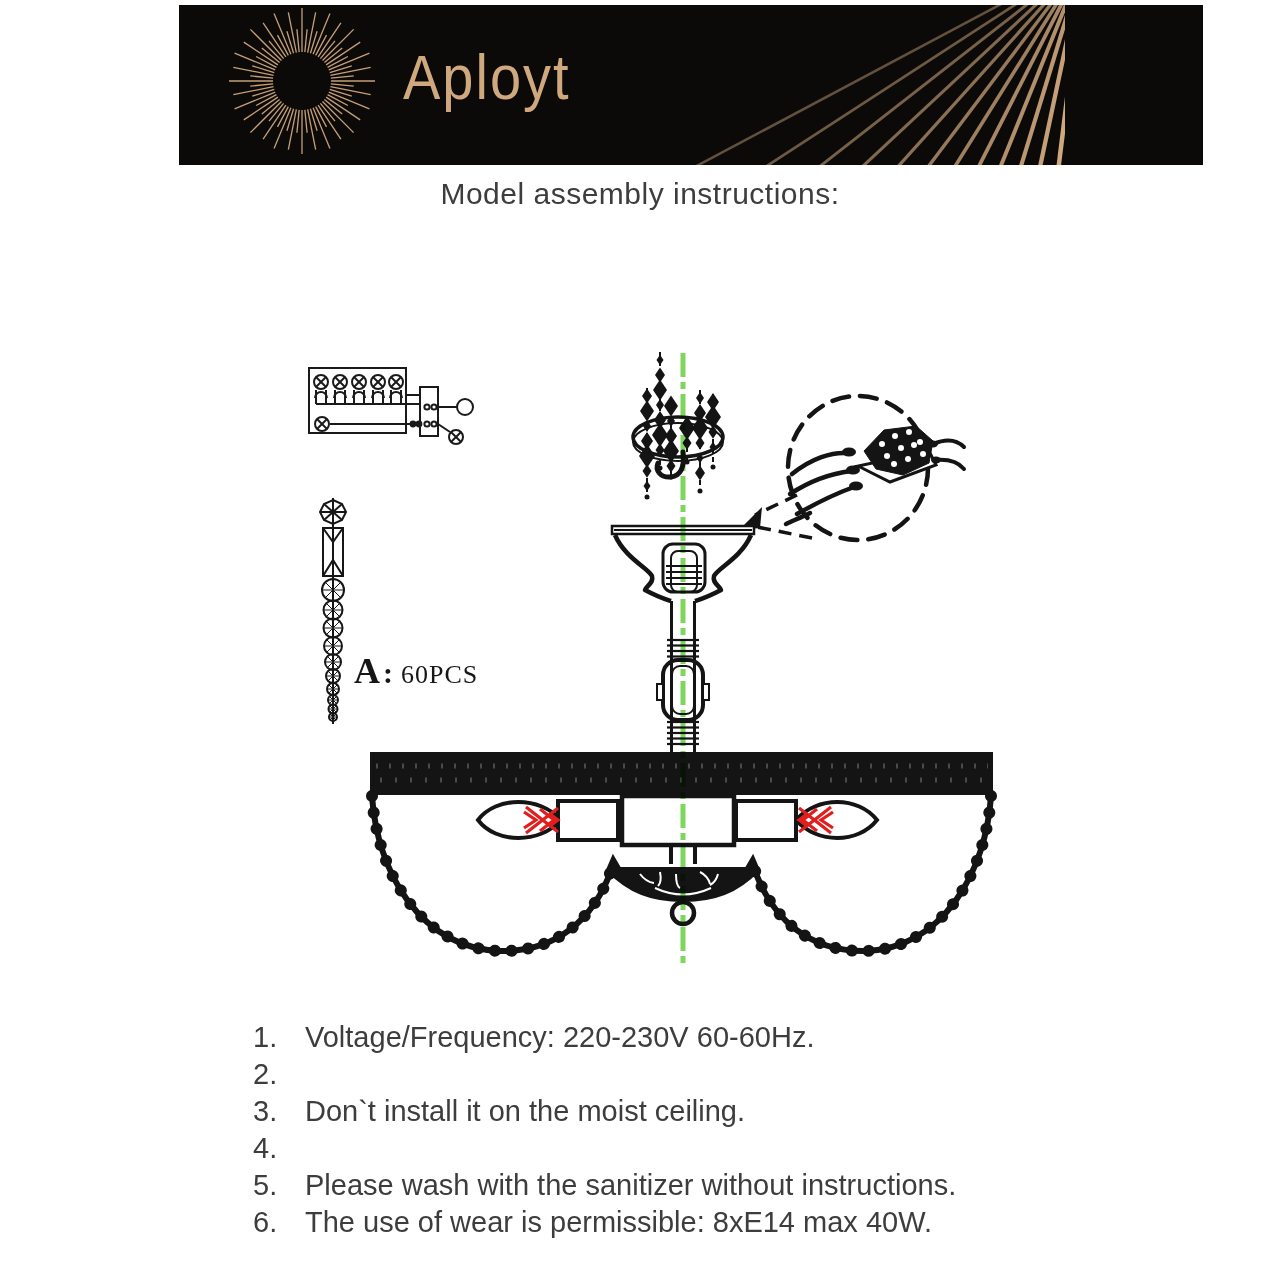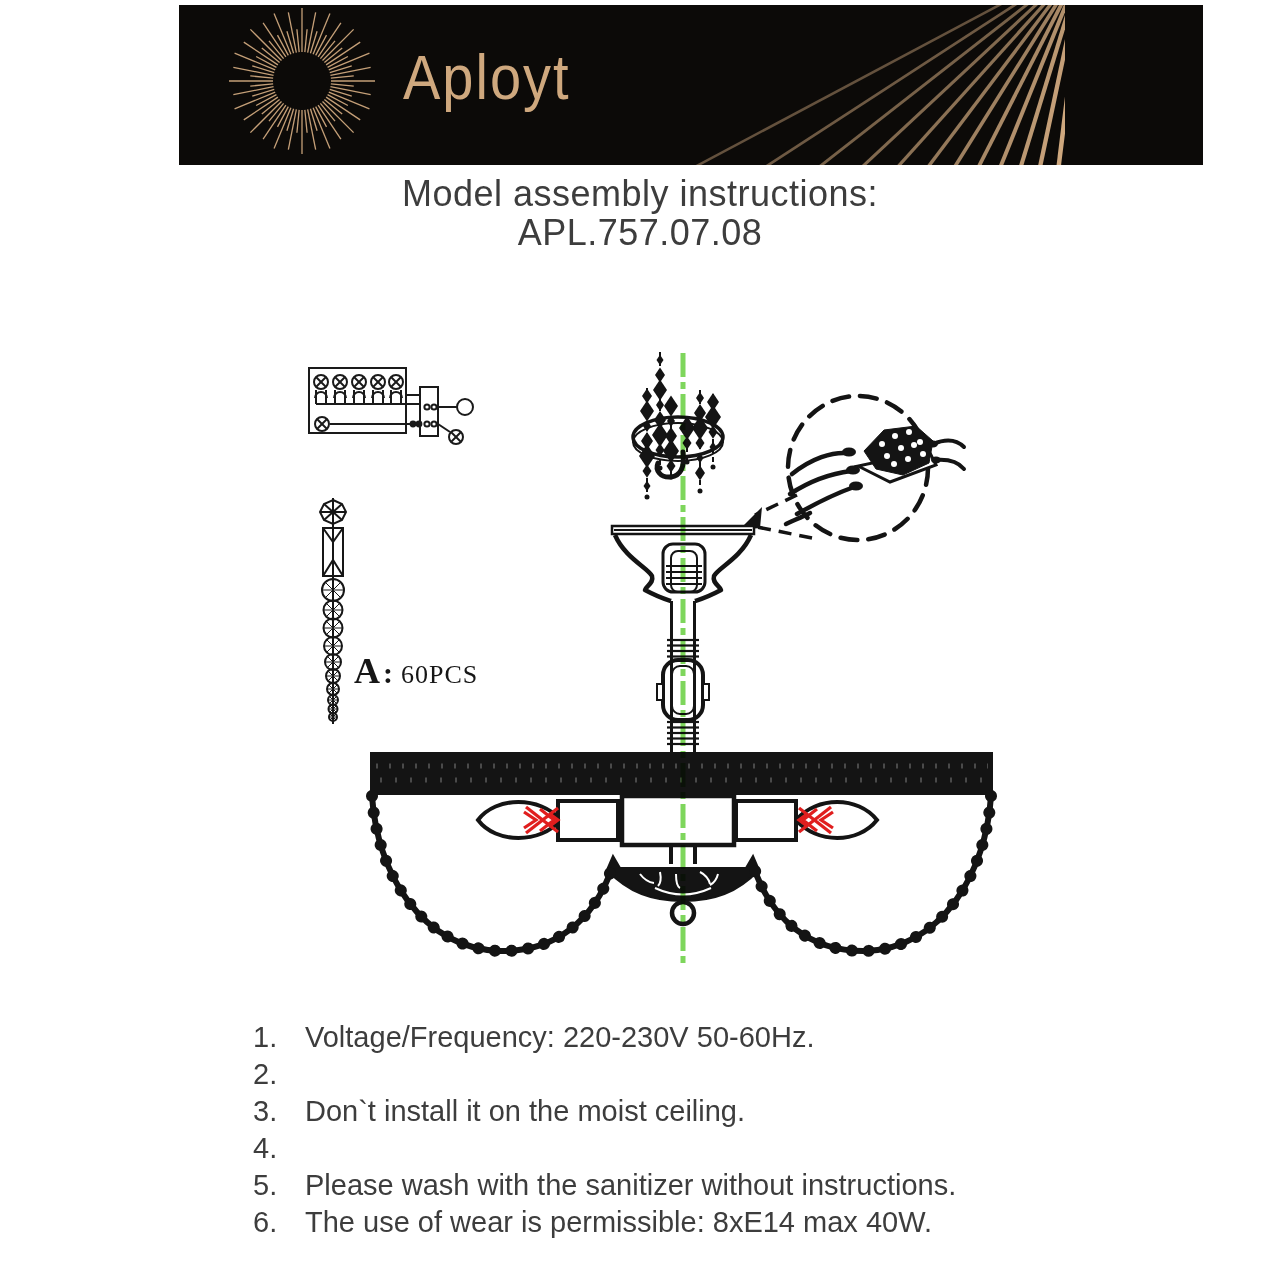--- a/index.html
+++ b/index.html
@@ -13,21 +13,21 @@
   }
   .hdr-svg{position:absolute;left:0;top:0;width:886px;height:160px}
   .brand{
     position:absolute;left:224px;top:36px;
     font-family:"Liberation Sans",sans-serif;font-size:56px;font-weight:400;
     color:var(--gold,#cfa87e);letter-spacing:2px;
     transform:scaleY(1.12);transform-origin:top left;
   }
   .title{
     position:absolute;left:0;top:174px;width:1280px;text-align:center;
-    color:var(--text,#3d3d3d);font-size:36px;line-height:39px;letter-spacing:.5px;
+    color:var(--text,#3d3d3d);font-size:30px;line-height:39px;letter-spacing:.5px;
   }
   .diagram-svg{position:absolute;left:0;top:0;width:1280px;height:1280px}
   .alabel{
     position:absolute;left:354px;top:650px;color:#161616;
     font-family:"Liberation Serif",serif;white-space:nowrap;
   }
   .alabel .a{font-size:36px;font-weight:bold}
   .alabel .c{font-size:30px;font-weight:bold;margin:0 8px 0 3px}
   .alabel .q{font-size:26px;letter-spacing:1px}
   ol.instr{
@@ -122,21 +122,20 @@
         <line x1="905" y1="-45" x2="416.4333327638324" y2="336.7101147019082" stroke="#cfa87e" stroke-width="2.88" opacity="0.55"></line>
         <line x1="905" y1="-45" x2="385.024247873837" y2="292.67620170931673" stroke="#cfa87e" stroke-width="2.7" opacity="0.5"></line>
         <line x1="905" y1="-45" x2="357.57249242746536" y2="246.07236892725246" stroke="#cfa87e" stroke-width="2.52" opacity="0.44999999999999996"></line>
       </g>
   </svg>
   <div class="brand">Aployt</div>
 </div>
 
 <div class="title">
   <div>Model assembly instructions:</div>
-  <div>APL.757.07.08</div>
 </div>
 
 <svg class="diagram-svg" viewBox="0 0 1280 1280">
 
   <g fill="none" stroke="#1a1a1a" stroke-width="2">
     <rect x="309" y="368" width="97" height="65"></rect>
     <g id="wlamps">
         <circle cx="321" cy="382" r="7"></circle>
         <line x1="316" y1="377" x2="326" y2="387"></line>
         <line x1="326" y1="377" x2="316" y2="387"></line>
@@ -422,21 +421,21 @@
   <path d="M683,353 L683,963" style="stroke:var(--green,#7ed65c);mix-blend-mode:multiply" stroke-width="5" fill="none" stroke-dasharray="24 5 7 5"></path>
 </svg>
 
 <div class="alabel">
   <span class="a">A</span><span class="c">:</span><span class="q">60PCS</span>
 </div>
 
 <ol class="instr">
   <li>
     <span class="num">1.</span>
-    <span class="txt">Voltage/Frequency: 220-230V 50-60Hz.</span>
+    <span class="txt">Voltage/Frequency: 220-230V 60-60Hz.</span>
   </li>
 
   <li>
     <span class="num">2.</span>
   </li>
 
   <li>
     <span class="num">3.</span>
     <span class="txt">Don`t install it on the moist ceiling.</span>
   </li>

